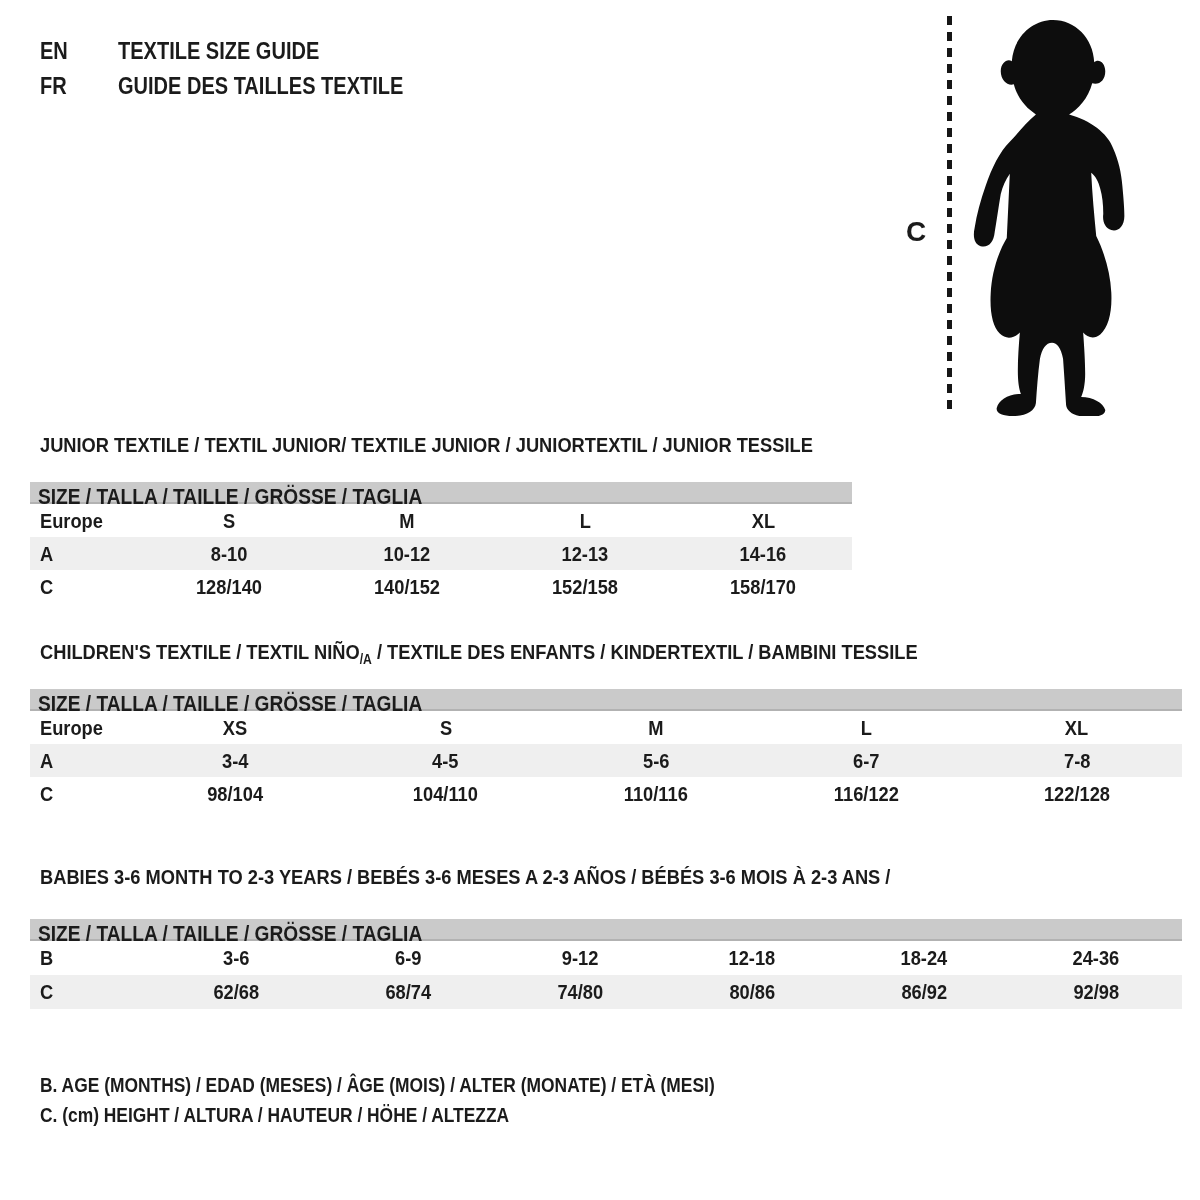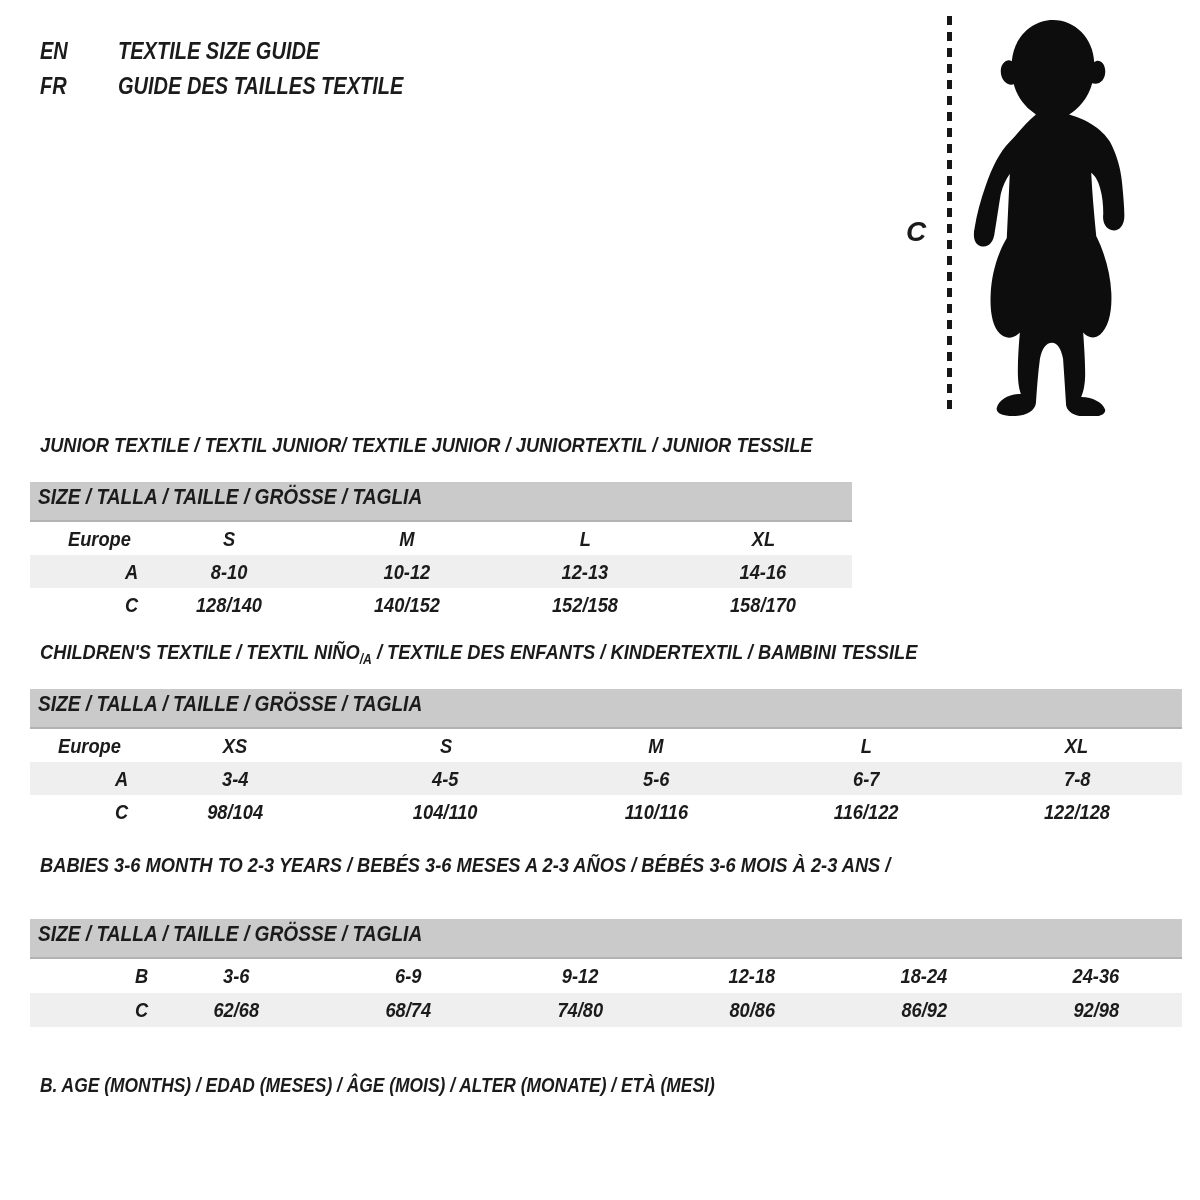--- a/index.html
+++ b/index.html
@@ -1,21 +1,20 @@
 <!DOCTYPE html>
 <html><head>
 <meta charset="utf-8">
 <style>
   html, body { margin: 0; padding: 0; }
   body { background: #ffffff; font-family: "Liberation Sans", "DejaVu Sans", sans-serif; }
   .page {
     position: relative; width: 1200px; height: 1200px;
     background: #ffffff; color: #1b1b1b; overflow: hidden;
     font-weight: 700;
-    font-style: italic;
   }
   
   .cn  { display: inline-block; transform: scaleX(0.87); transform-origin: 0 50%; white-space: nowrap; }
   .cnc { display: inline-block; transform: scaleX(0.87); transform-origin: 50% 50%; white-space: nowrap; }
 
   
   .lang-block { position: absolute; top: 34px; left: 40px; }
   .lang-row { display: flex; height: 35px; align-items: center; font-size: 23px; letter-spacing: 0; }
   .lang-code { width: 78px; flex: 0 0 78px; }
 
@@ -23,31 +22,31 @@
   .dash-line {
     position: absolute; left: 947px; top: 16px; width: 5px; height: 398px;
     background: repeating-linear-gradient(180deg, #161616 0, #161616 9px, transparent 9px, transparent 16px);
   }
   .c-label { position: absolute; left: 906px; top: 216px; font-size: 28px; }
   .baby-svg { position: absolute; left: 956px; top: 14px; width: 190px; height: 402px; }
 
   
   .section-title { position: absolute; left: 40px; font-size: 21px; }
   .title-sub { font-size: 14px; vertical-align: -5px; }
-  .two-line { line-height: 33px; }
+  .two-line { line-height: 33px; margin-top: 12px; }
 
   .table-wrap { position: absolute; left: 30px; }
   .size-bar {
-    height: 40px; line-height: 30px; background: #cacaca;
+    height: 22px; line-height: 30px; background: #cacaca;
     border-bottom: 2px solid #b2b2b2; box-sizing: border-box;
     font-size: 22px; padding-left: 8px;
   }
   table { border-collapse: collapse; table-layout: fixed; width: 100%; }
   td { font-size: 21px; text-align: center; padding: 0; overflow: hidden; }
-  td.lbl { text-align: right; padding-left: 10px; }
+  td.lbl { text-align: left; padding-left: 10px; }
   tr { height: 33px; }
   .rows-tall tr { height: 34px; }
   tr.stripe { background: #efefef; }
 
   
   .legend { position: absolute; left: 40px; top: 1070px; font-size: 20px; line-height: 30px; }
 </style>
 </head>
 <body>
 
@@ -235,15 +234,16 @@
           <td><span class="cnc">80/86</span></td>
           <td><span class="cnc">86/92</span></td>
           <td><span class="cnc">92/98</span></td>
         </tr>
       </tbody>
     </table>
   </div>
 
   <div class="legend">
     <div><span class="cn">B. AGE (MONTHS) / EDAD (MESES) / ÂGE (MOIS) / ALTER (MONATE) / ETÀ (MESI)</span></div>
+    <div><span class="cn">C. (cm) HEIGHT / ALTURA / HAUTEUR / HÖHE / ALTEZZA</span></div>
   </div>
 
 </div>
 
 </body></html>

